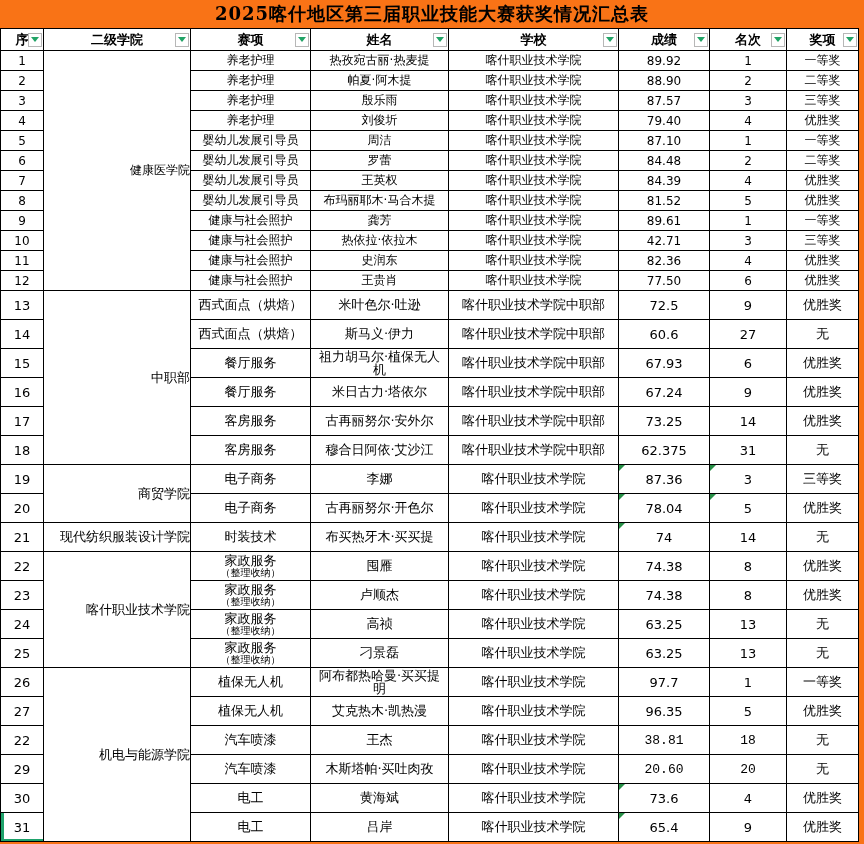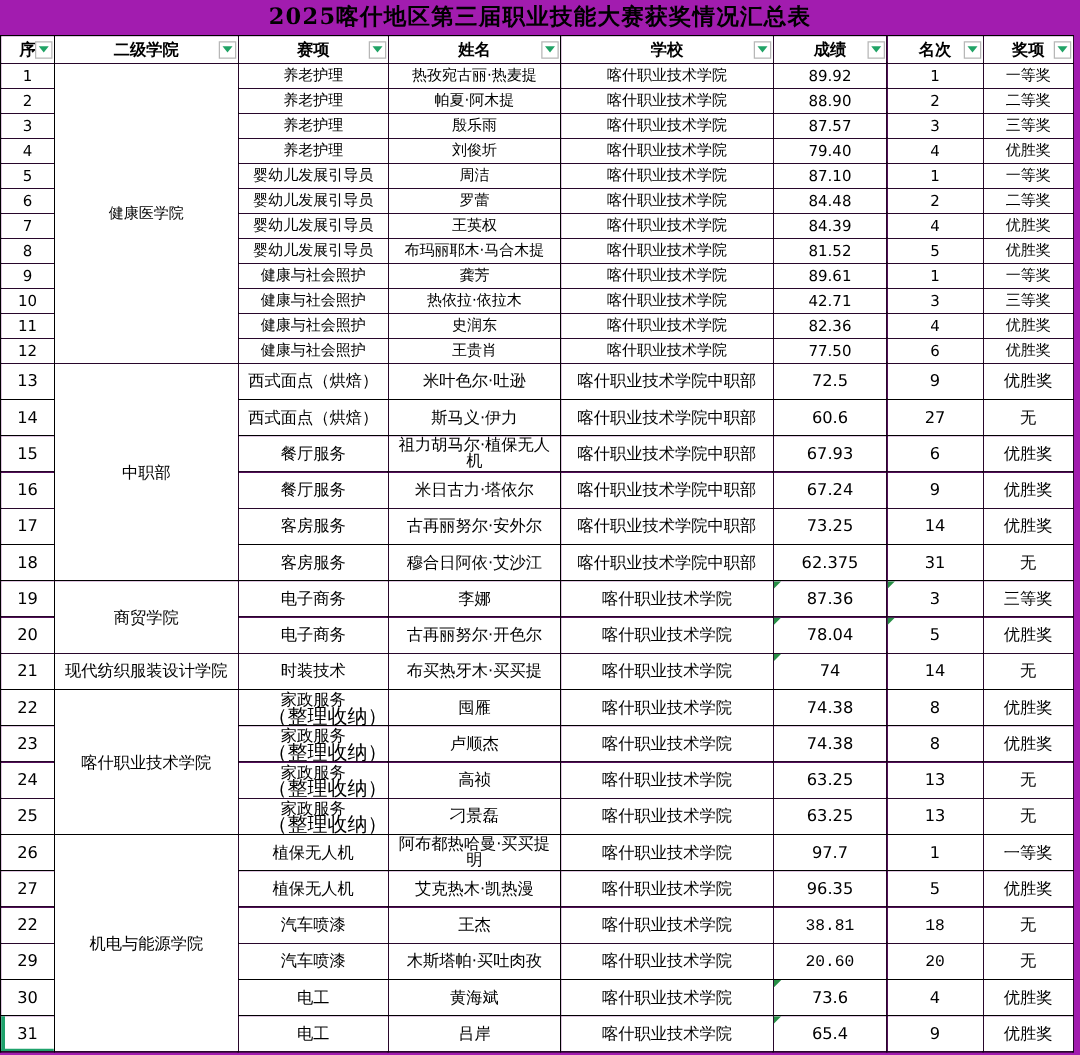--- a/index.html
+++ b/index.html
@@ -1,49 +1,49 @@
 <!DOCTYPE html>
 <html><head>
 <meta charset="utf-8">
 <style>
   * { margin:0; padding:0; box-sizing:border-box; }
   html,body { background:#ffffff; }
   .sheet {
-    position:relative; width:864px; height:844px; background:#a21caf;
+    position:relative; width:864px; height:844px; background:#f97316;
     font-family:"DejaVu Sans","Liberation Sans",sans-serif; color:#000; overflow:hidden;
   }
   .title {
     height:28px; line-height:28px; text-align:center;
     font-weight:bold; font-size:18px; letter-spacing:1px;
     font-family:"DejaVu Serif","Liberation Serif",serif;
   }
   table { border-collapse:collapse; table-layout:fixed; width:858px; }
   th, td {
     border:1px solid #000; text-align:center; vertical-align:middle;
     padding:0; overflow:hidden; position:relative; background:#fff;
   }
   thead th { height:22px; font-size:13px; font-weight:bold; }
   tr.short td { height:20px; font-size:12px; }
   tr.tall  td { height:29px; font-size:13px; }
-  td.college { font-size:13px; }
+  td.college { font-size:13px;text-align:right; }
   .filter-btn {
     position:absolute; right:1px; top:50%; transform:translateY(-50%);
     width:14px; height:14px; background:#fff; border:1px solid #b7b7b7;
     display:flex; align-items:center; justify-content:center; cursor:pointer;
   }
   .filter-arrow {
     width:0; height:0;
     border-left:4px solid transparent; border-right:4px solid transparent;
     border-top:5px solid #21a366;
   }
   .corner-mark {
     position:absolute; top:0; left:0; width:0; height:0;
     border-top:6px solid #278f46; border-right:6px solid transparent;
   }
-  .event-line2 { font-size:16px; line-height:11px; margin-top:-1px;text-align:right; }
+  .event-line2 { font-size:10px; line-height:11px; margin-top:-1px; }
   .event-line1 { line-height:14px; }
   .wrapname { line-height:13px; padding:0 2px; word-break:break-all; }
   .serif-num { font-family:Liberation Mono, monospace; font-size:12px; }
   td.selected-left { box-shadow: inset 3px 0 0 #1ea26b, inset 0 -2px 0 #1ea26b; }
 </style>
 </head>
 <body>
 
 <div class="sheet">
   <div class="title">2025喀什地区第三届职业技能大赛获奖情况汇总表</div>

